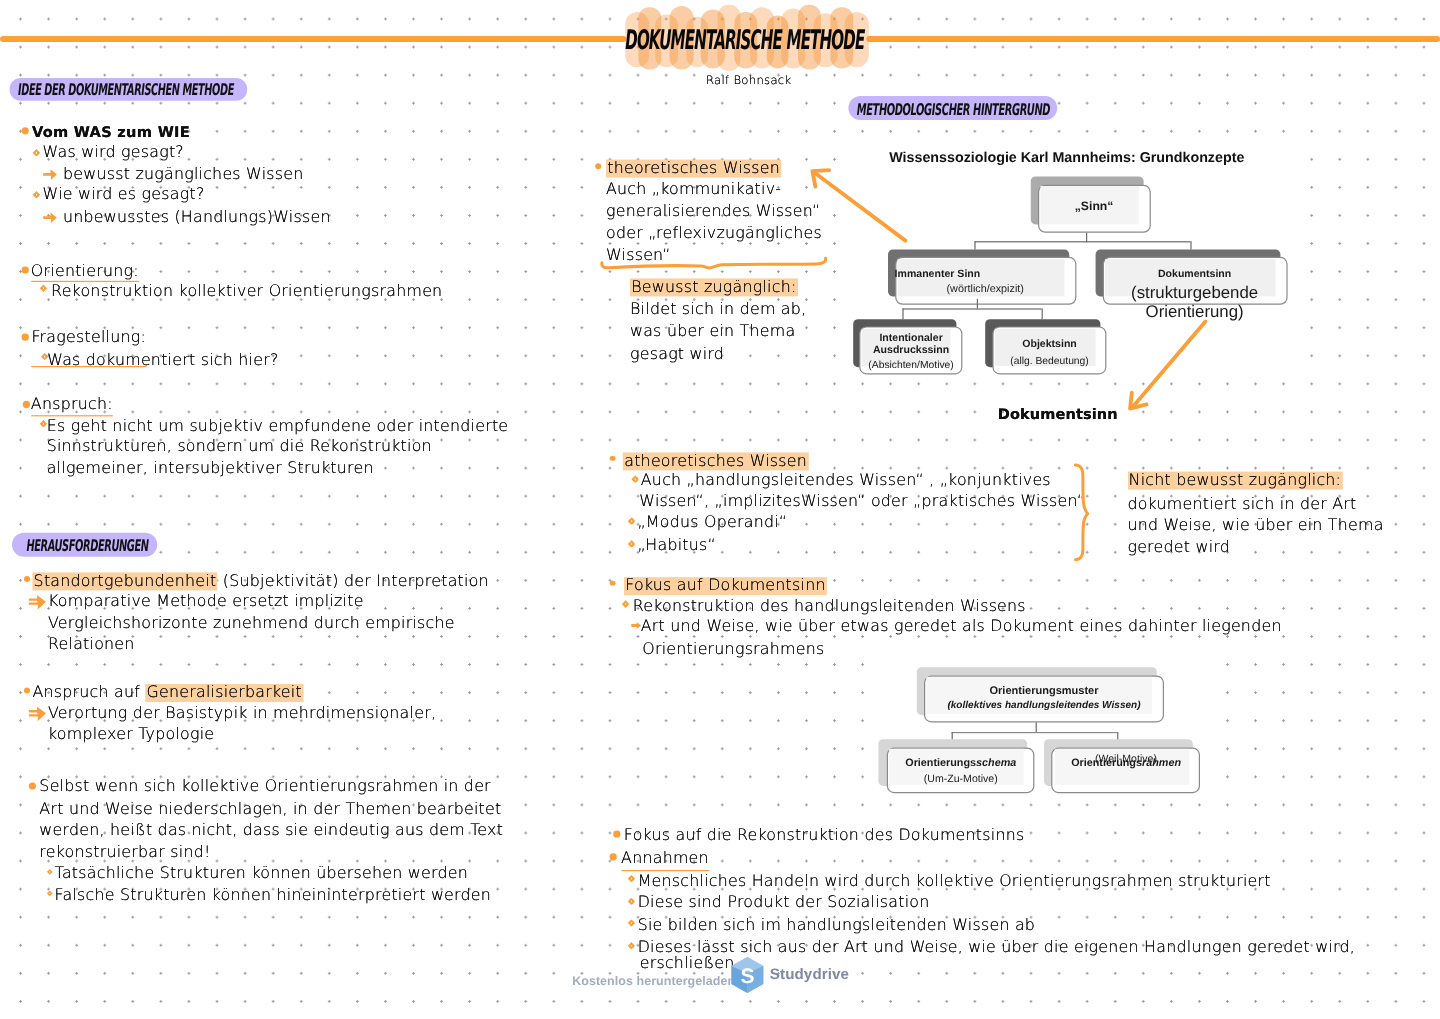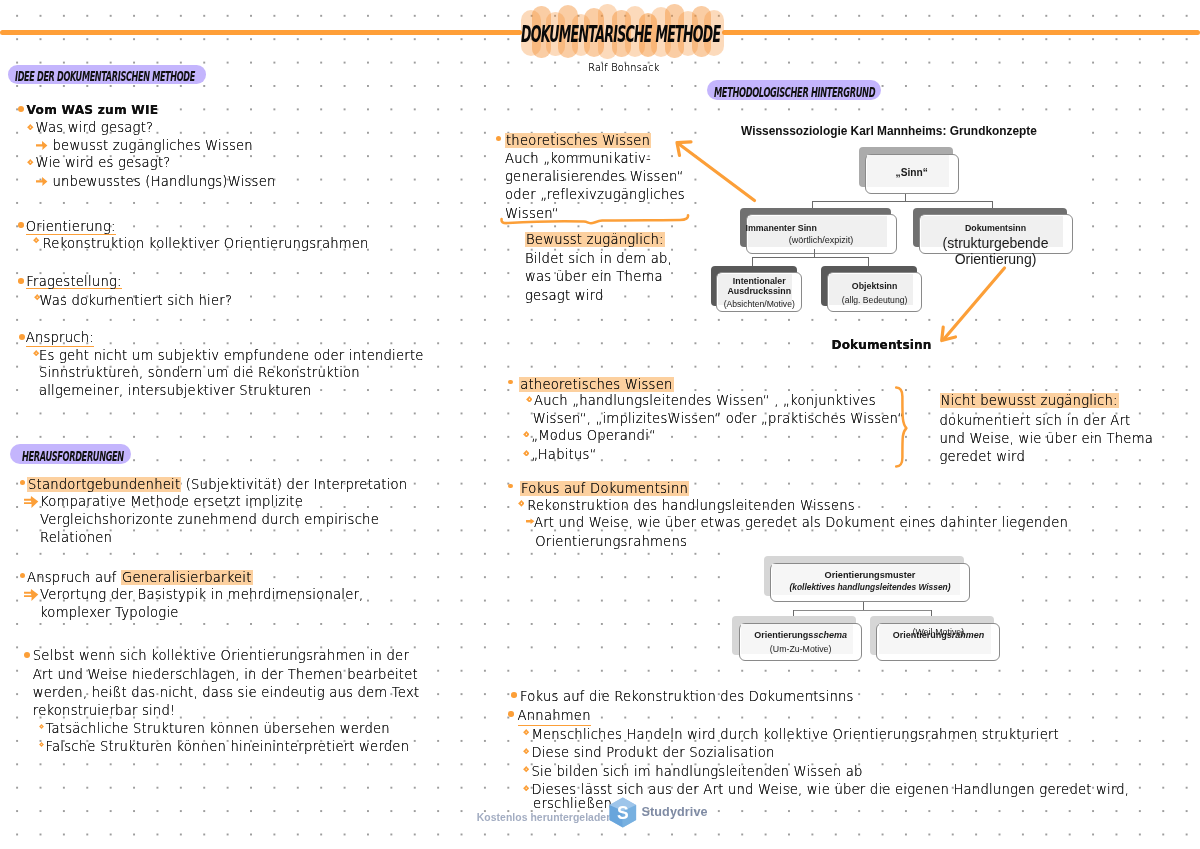--- a/index.html
+++ b/index.html
@@ -76,21 +76,21 @@
     </svg>
 <div class="abs hw" style="left:52.5px;top:174.5px;">unbewusstes (Handlungs)Wissen</div>
 <div class="abs" style="left:18.1px;top:222.4px;width:5.5px;height:5.5px;background:#fc9f38;border-radius:50%;"></div>
 <div class="abs hw" style="left:25.7px;top:219.5px;border-bottom:1.6px solid #fc9f38;padding-bottom:1.5px;">Orientierung:</div>
 <svg class="abs" style="left:33.4px;top:237.4px;" width="6.4" height="6.4" viewBox="0 0 8 8">
       <path d="M4 0.1 L5.9 2.1 L7.9 4 L5.9 5.9 L4 7.9 L2.1 5.9 L0.1 4 L2.1 2.1 Z" fill="#fc9f38"></path>
       <ellipse cx="4" cy="4" rx="0.62" ry="0.95" fill="#fff"></ellipse>
     </svg>
 <div class="abs hw" style="left:42.6px;top:237.1px;">Rekonstruktion kollektiver Orientierungsrahmen</div>
 <div class="abs" style="left:18.3px;top:278.2px;width:5.5px;height:5.5px;background:#fc9f38;border-radius:50%;"></div>
-<div class="abs hw" style="left:26.2px;top:275.2px;border-bottom:1.6px solid #fc9f38;padding-bottom:0;">Fragestellung:</div>
+<div class="abs hw" style="left:26.2px;top:275.2px;border-bottom:1.6px solid #fc9f38;padding-bottom:17px;">Fragestellung:</div>
 <svg class="abs" style="left:33.6px;top:294.2px;" width="6.4" height="6.4" viewBox="0 0 8 8">
       <path d="M4 0.1 L5.9 2.1 L7.9 4 L5.9 5.9 L4 7.9 L2.1 5.9 L0.1 4 L2.1 2.1 Z" fill="#fc9f38"></path>
       <ellipse cx="4" cy="4" rx="0.62" ry="0.95" fill="#fff"></ellipse>
     </svg>
 <div class="abs hw" style="left:39.4px;top:293.8px;">Was dokumentiert sich hier?</div>
 <div class="abs" style="left:18.6px;top:333.6px;width:6.2px;height:6.2px;background:#fc9f38;border-radius:50%;"></div>
 <div class="abs hw" style="left:25.7px;top:330.9px;border-bottom:1.6px solid #fc9f38;padding-bottom:1.5px;">Anspruch:</div>
 <svg class="abs" style="left:33.2px;top:349.5px;" width="6.4" height="6.4" viewBox="0 0 8 8">
       <path d="M4 0.1 L5.9 2.1 L7.9 4 L5.9 5.9 L4 7.9 L2.1 5.9 L0.1 4 L2.1 2.1 Z" fill="#fc9f38"></path>
       <ellipse cx="4" cy="4" rx="0.62" ry="0.95" fill="#fff"></ellipse>

